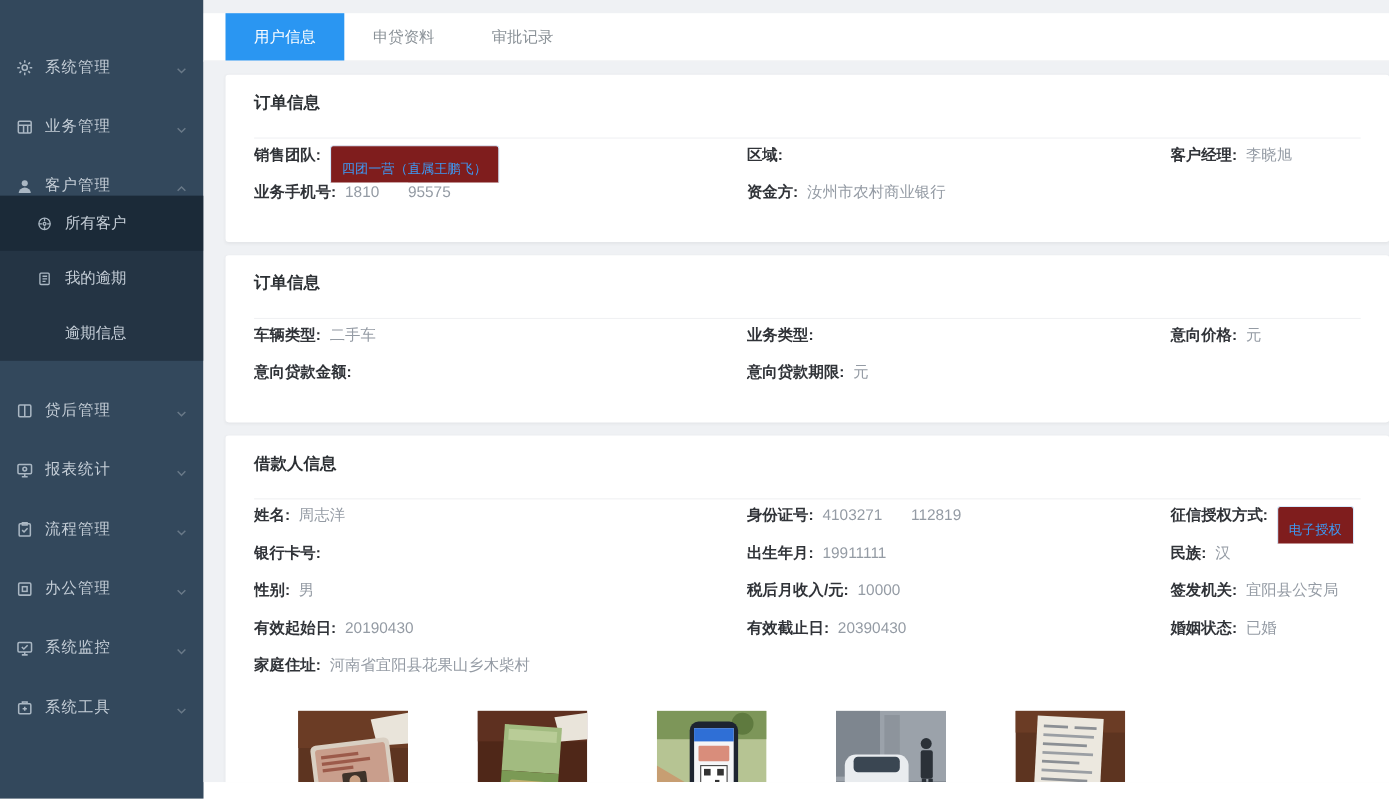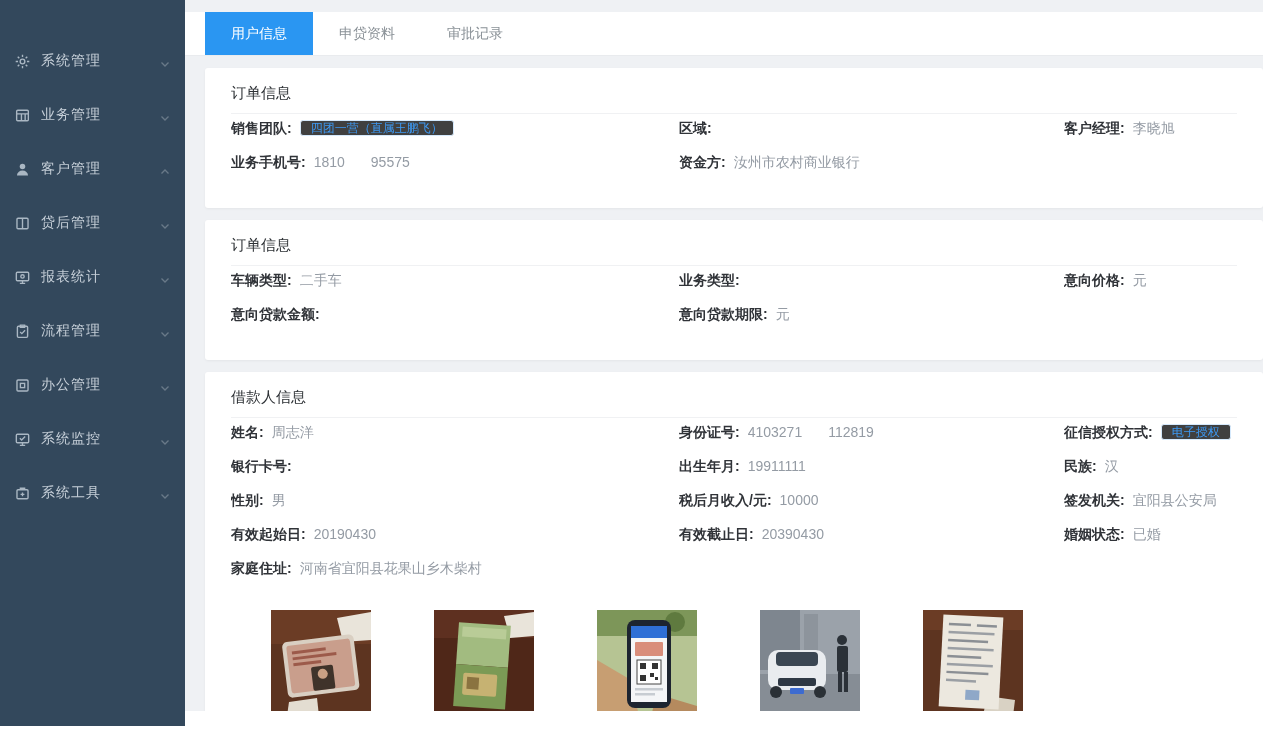--- a/index.html
+++ b/index.html
@@ -24,28 +24,28 @@
 
   
   .main { flex:1; background:#eff1f4; height:711px; overflow:hidden; }
   .tabbar { margin-top:12px; background:#fff; display:flex; padding-left:20px; height:44px;
     border-bottom:1px solid #e9ebee; }
   .tab { display:flex; align-items:center; padding:0 26px; font-size:14px; color:#8a9197; cursor:pointer; }
   .tab.active { background:#2a96f2; color:#fff; }
 
   .card { background:#fff; margin:12px 0 0 20px; border-radius:3px;
     padding:16px 26px 20px 26px; box-shadow:0 1px 3px rgba(0,0,0,.05); }
-  .card-title { font-size:15px; font-weight:normal; color:#2c3034; padding-bottom:10px;
+  .card-title { font-size:15px; font-weight:bold; color:#2c3034; padding-bottom:22px;
     border-bottom:1px solid #f0f1f3; margin-bottom:6px; }
   .field-grid { display:grid; grid-template-columns:448px 385px 1fr; }
   .field { display:flex; align-items:flex-start; height:34px; font-size:14px; overflow:hidden; white-space:nowrap; }
   .field .lbl { font-weight:bold; color:#303338; margin-right:8px; }
   .field .val { color:#949ba4; }
-  .tag { font-size:12px; color:#3d9af5; background:#404040; border:1px solid #d6eafd;
-    border-radius:3px; padding:1px 10px; line-height:1; }
+  .tag { font-size:12px; color:#3d9af5; background:#7f1d1d; border:1px solid #d6eafd;
+    border-radius:3px; padding:14px 10px; line-height:1; }
   .redact { display:inline-block; width:26px; height:14px; background:#fff; }
 
   .photos { display:flex; gap:63px; padding-left:40px; margin-top:16px; }
   .photo { width:100px; flex:none; }
   .thumb { width:100px; height:106px; overflow:hidden; display:block; cursor:pointer; }
   .caption { text-align:center; font-size:13px; color:#6b7177; margin-top:8px; white-space:nowrap; }
 </style>
 </head>
 <body>
 
@@ -85,20 +85,44 @@
             <circle cx="8" cy="5.2" r="2.6" fill="#aab7c3"></circle>
             <path d="M2.8 13.6 a5.2 4.6 0 0 1 10.4 0 Z" fill="#aab7c3"></path>
           </svg>
       </span>
       <span class="mi-label">客户管理</span>
       <svg class="chev" width="12" height="12" viewBox="0 0 12 12">
           <path d="M2.5 7.5 L6 4 L9.5 7.5" stroke="#8794a0" fill="none" stroke-width="1.3"></path>
         </svg>
     </div>
 
+    <div class="submenu">
+      <div class="sub-item active">
+        <span class="mi-icon">
+          <svg class="ic" width="15" height="15" viewBox="0 0 16 16">
+              <circle cx="8" cy="8" r="5.5"></circle>
+              <circle cx="8" cy="8" r="1.4"></circle>
+              <path d="M8 2.5v3M8 10.5v3M2.5 8h3M10.5 8h3"></path>
+            </svg>
+        </span>
+        <span>所有客户</span>
+      </div>
+      <div class="sub-item">
+        <span class="mi-icon">
+          <svg class="ic" width="15" height="15" viewBox="0 0 16 16">
+              <rect x="3.5" y="2.5" width="9" height="11" rx="1"></rect>
+              <path d="M6 5.5h4.5M6 8h4.5M6 10.5h3"></path>
+            </svg>
+        </span>
+        <span>我的逾期</span>
+      </div>
+      <div class="sub-item no-icon">
+        <span>逾期信息</span>
+      </div>
+    </div>
 
     <div class="menu-item">
       <span class="mi-icon">
         <svg class="ic" width="17" height="17" viewBox="0 0 16 16">
             <rect x="2.8" y="3" width="10.4" height="10" rx="1"></rect>
             <path d="M8 3v10"></path>
           </svg>
       </span>
       <span class="mi-label">贷后管理</span>
       <svg class="chev" width="12" height="12" viewBox="0 0 12 12">

